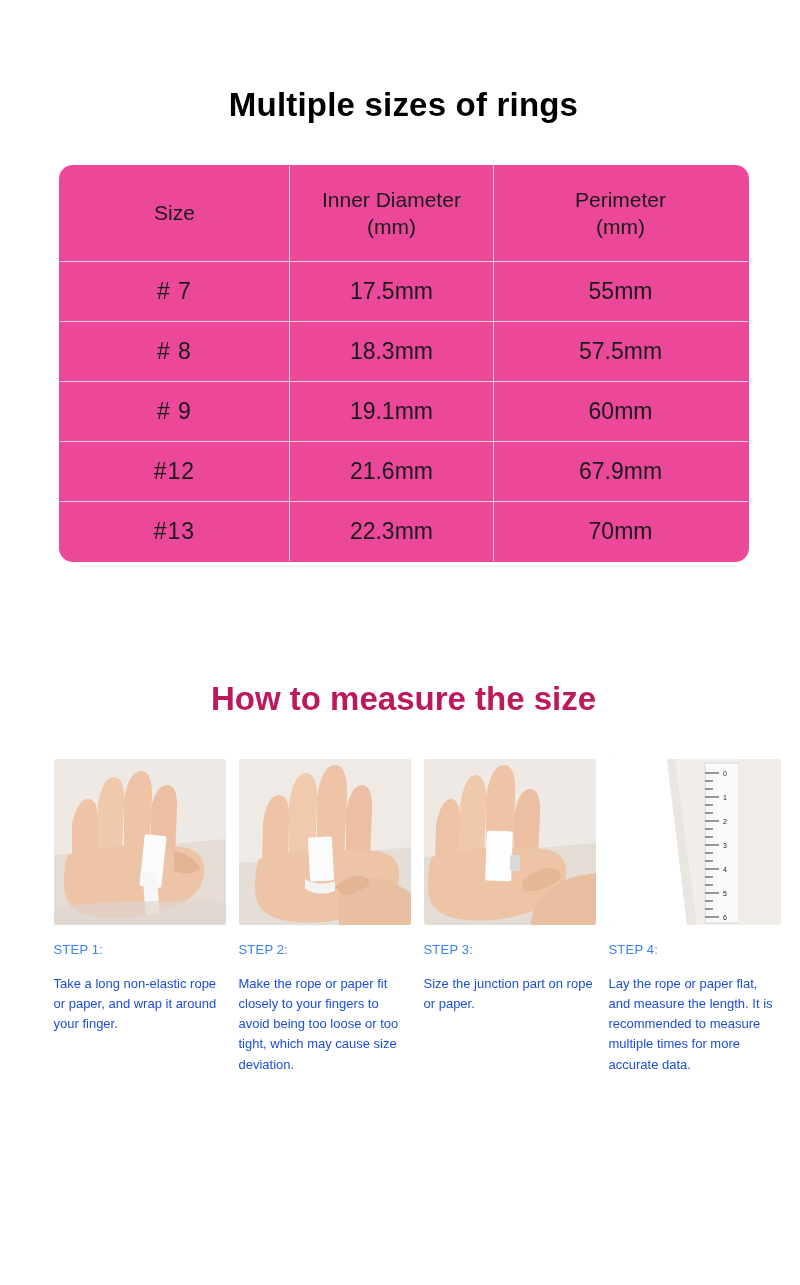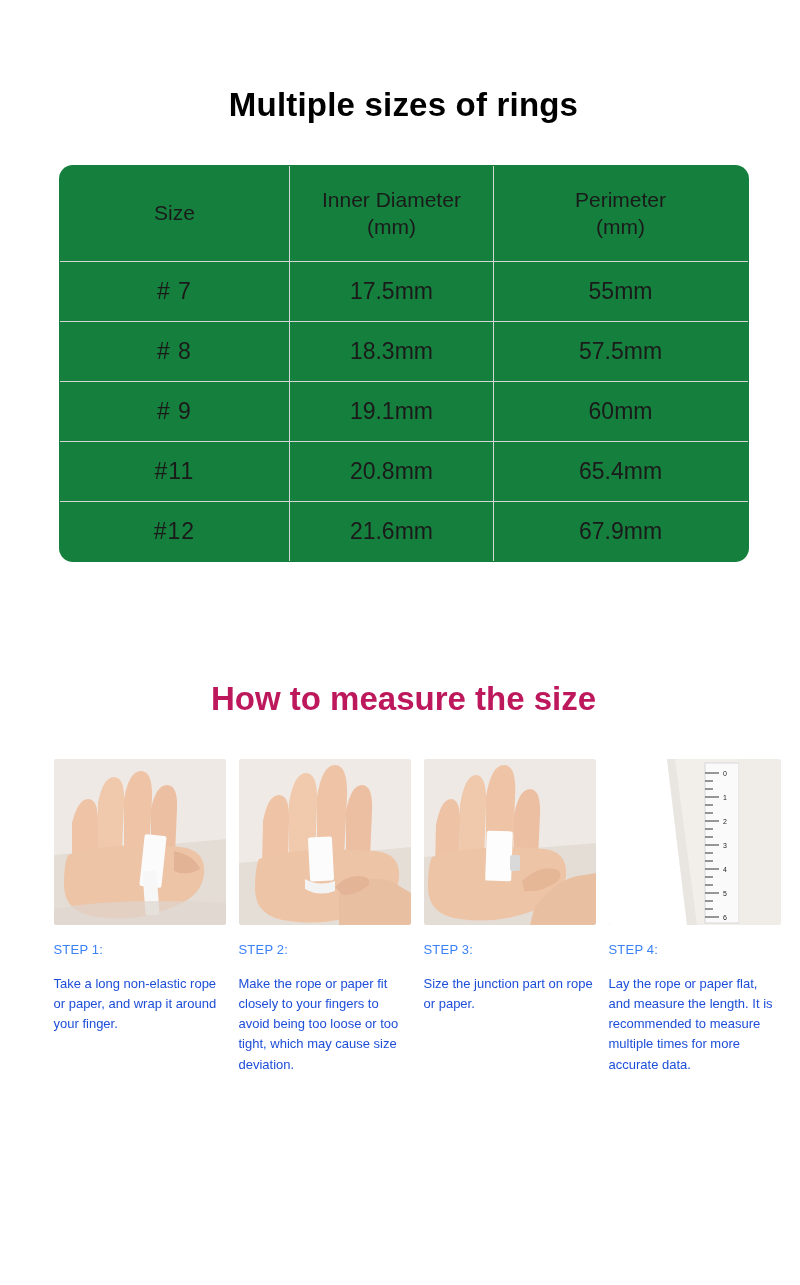--- a/index.html
+++ b/index.html
@@ -35,21 +35,21 @@
   .table-wrap {
     width: 690px;
     margin: 41px auto 0 auto;
   }
   table.size-table {
     width: 100%;
     border-collapse: collapse;
     border: 1px solid #cfcfcf;
     border-radius: 14px;
     overflow: hidden;
-    background: #15803d;
+    background: #ec4899;
   }
   table.size-table th,
   table.size-table td {
     border: 1px solid #d5d5d5;
     text-align: center;
     font-weight: normal;
     color: #1a1a1a;
   }
   table.size-table thead th {
     height: 96px;
@@ -158,28 +158,28 @@
           <td class="size-cell">#  8</td>
           <td>18.3mm</td>
           <td>57.5mm</td>
         </tr>
         <tr>
           <td class="size-cell">#  9</td>
           <td>19.1mm</td>
           <td>60mm</td>
         </tr>
         <tr>
-          <td class="size-cell">#11</td>
-          <td>20.8mm</td>
-          <td>65.4mm</td>
-        </tr>
-        <tr>
           <td class="size-cell">#12</td>
           <td>21.6mm</td>
           <td>67.9mm</td>
+        </tr>
+        <tr>
+          <td class="size-cell">#13</td>
+          <td>22.3mm</td>
+          <td>70mm</td>
         </tr>
       </tbody>
     </table>
   </div>
 
   <h2 class="measure-title">How to measure the size</h2>
 
   <div class="steps">
 
     <div class="step">

